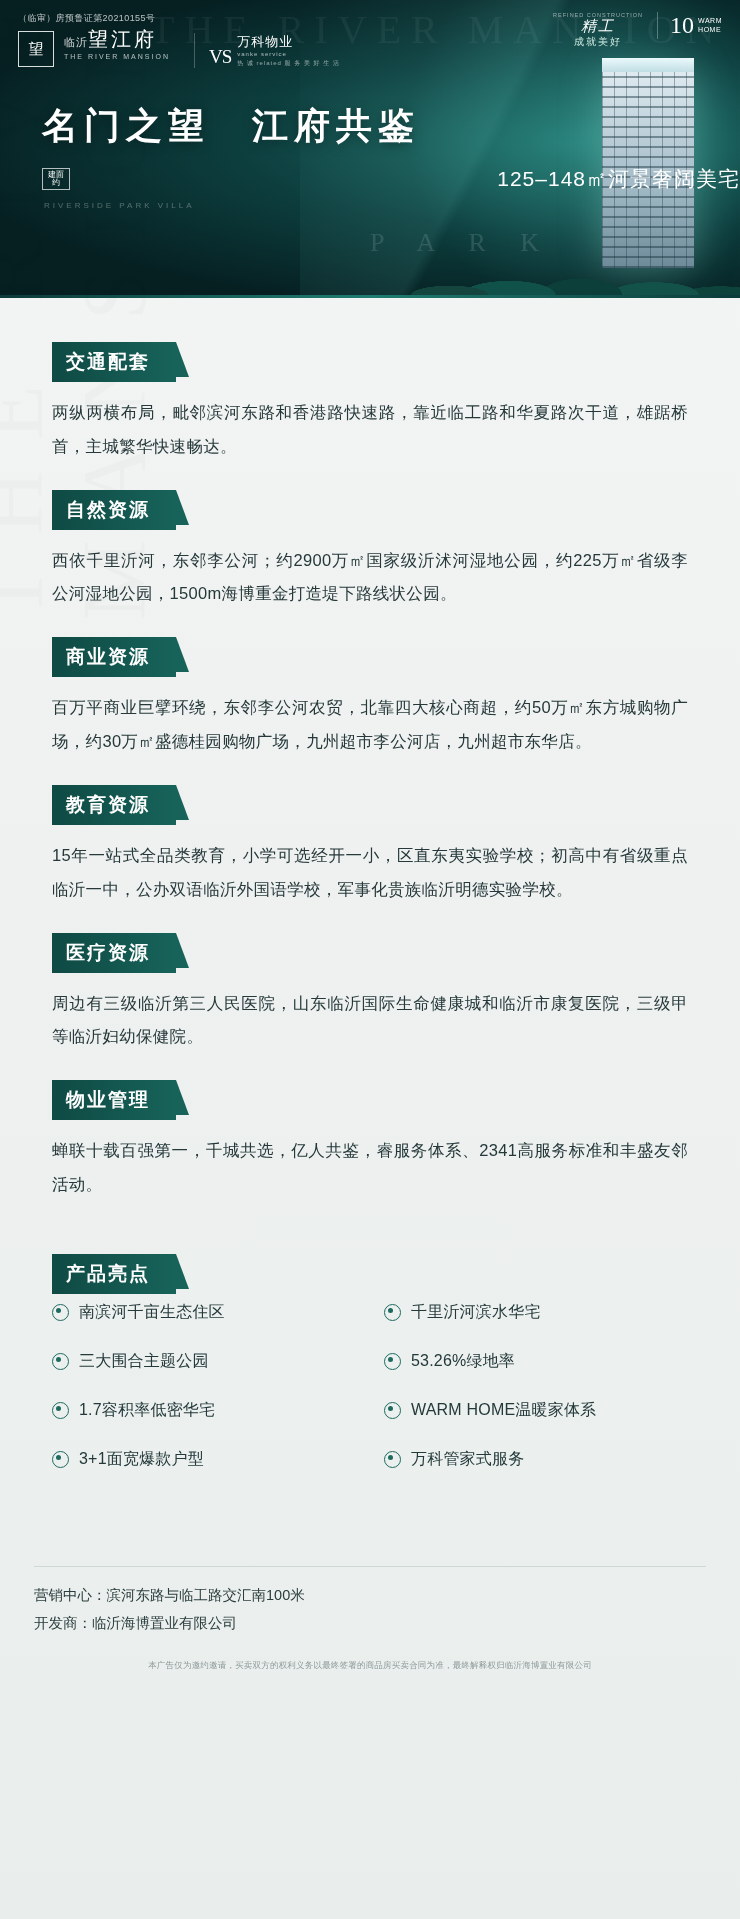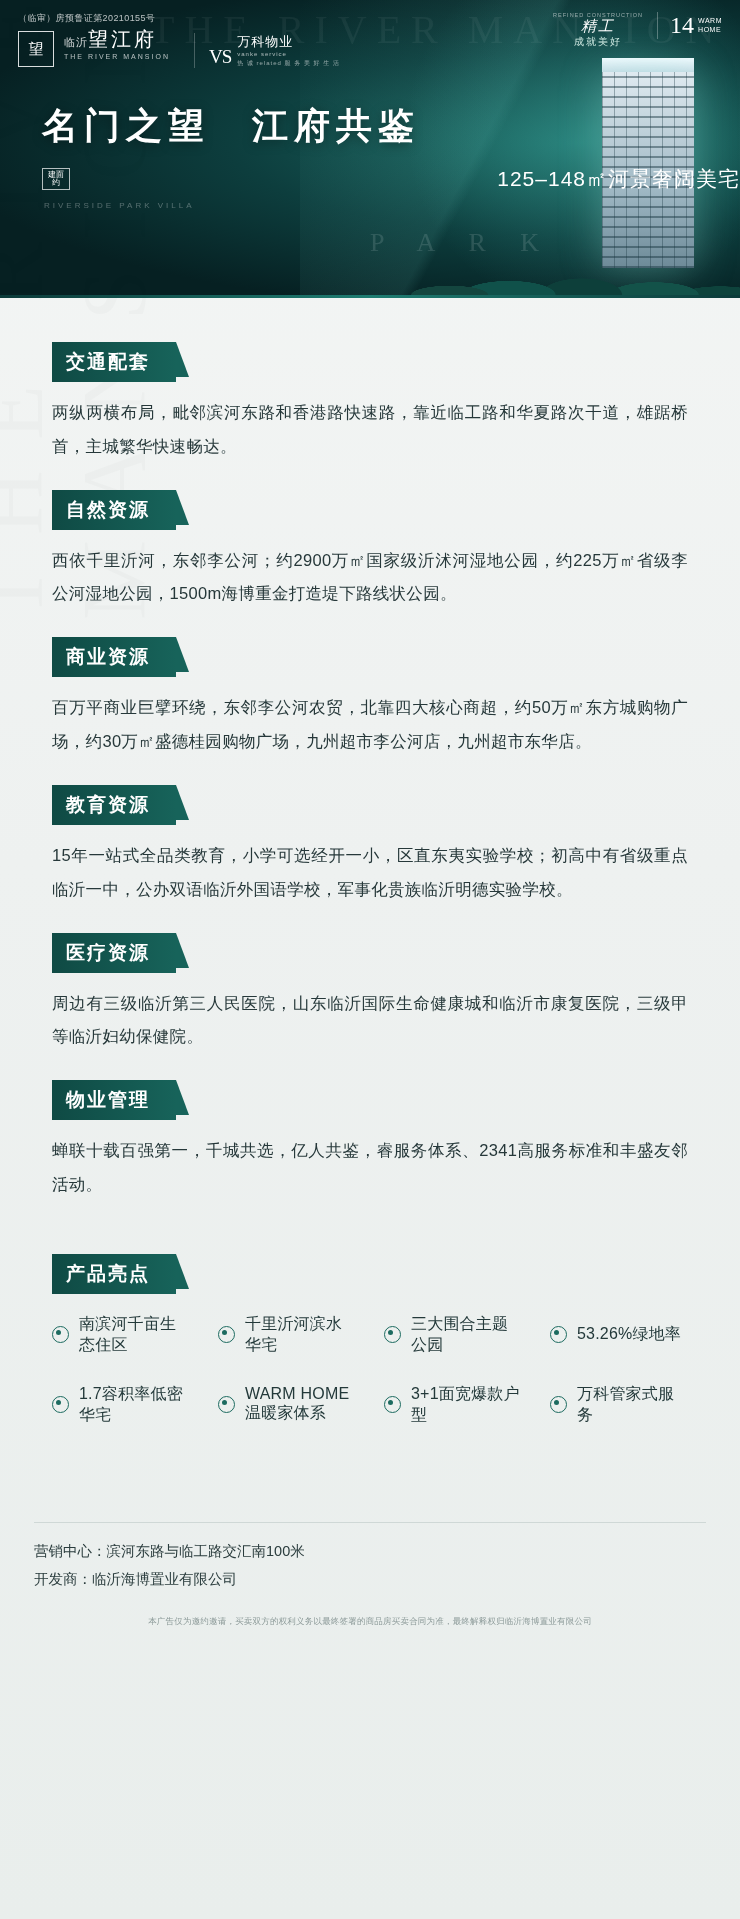--- a/index.html
+++ b/index.html
@@ -224,23 +224,23 @@
     font-size:16.5px;
     line-height:2.05;
     color:#26383a;
     letter-spacing:.3px;
     text-align:justify;
   }
 
   
   .highlights{margin-top:52px;}
   .hl-grid{
-    margin-top:20px;
+    margin-top:8px;
     display:grid;
-    grid-template-columns:1fr 1fr 1fr 1fr;
+    grid-template-columns:1fr 1fr;
     row-gap:13px;
     column-gap:10px;
     gap:28px;
   }
   .hl-item{
     display:flex;align-items:center;gap:10px;
     font-size:16px;
     color:#23393a;
     letter-spacing:.2px;
   }
@@ -326,21 +326,21 @@
         </div>
       </div>
 
       <div class="badges">
         <div class="badge-jg">
           <div class="b0">REFINED CONSTRUCTION</div>
           <div class="b1">精工</div>
           <div class="b2">成就美好</div>
         </div>
         <div class="badge-10">
-          <div class="num">14</div>
+          <div class="num">10</div>
           <div>
             <div class="wh">WARM</div>
             <div class="wh">HOME</div>
           </div>
         </div>
       </div>
     </div>
 
     <div class="hero-title">名门之望　江府共鉴</div>
     <div class="hero-sub">

